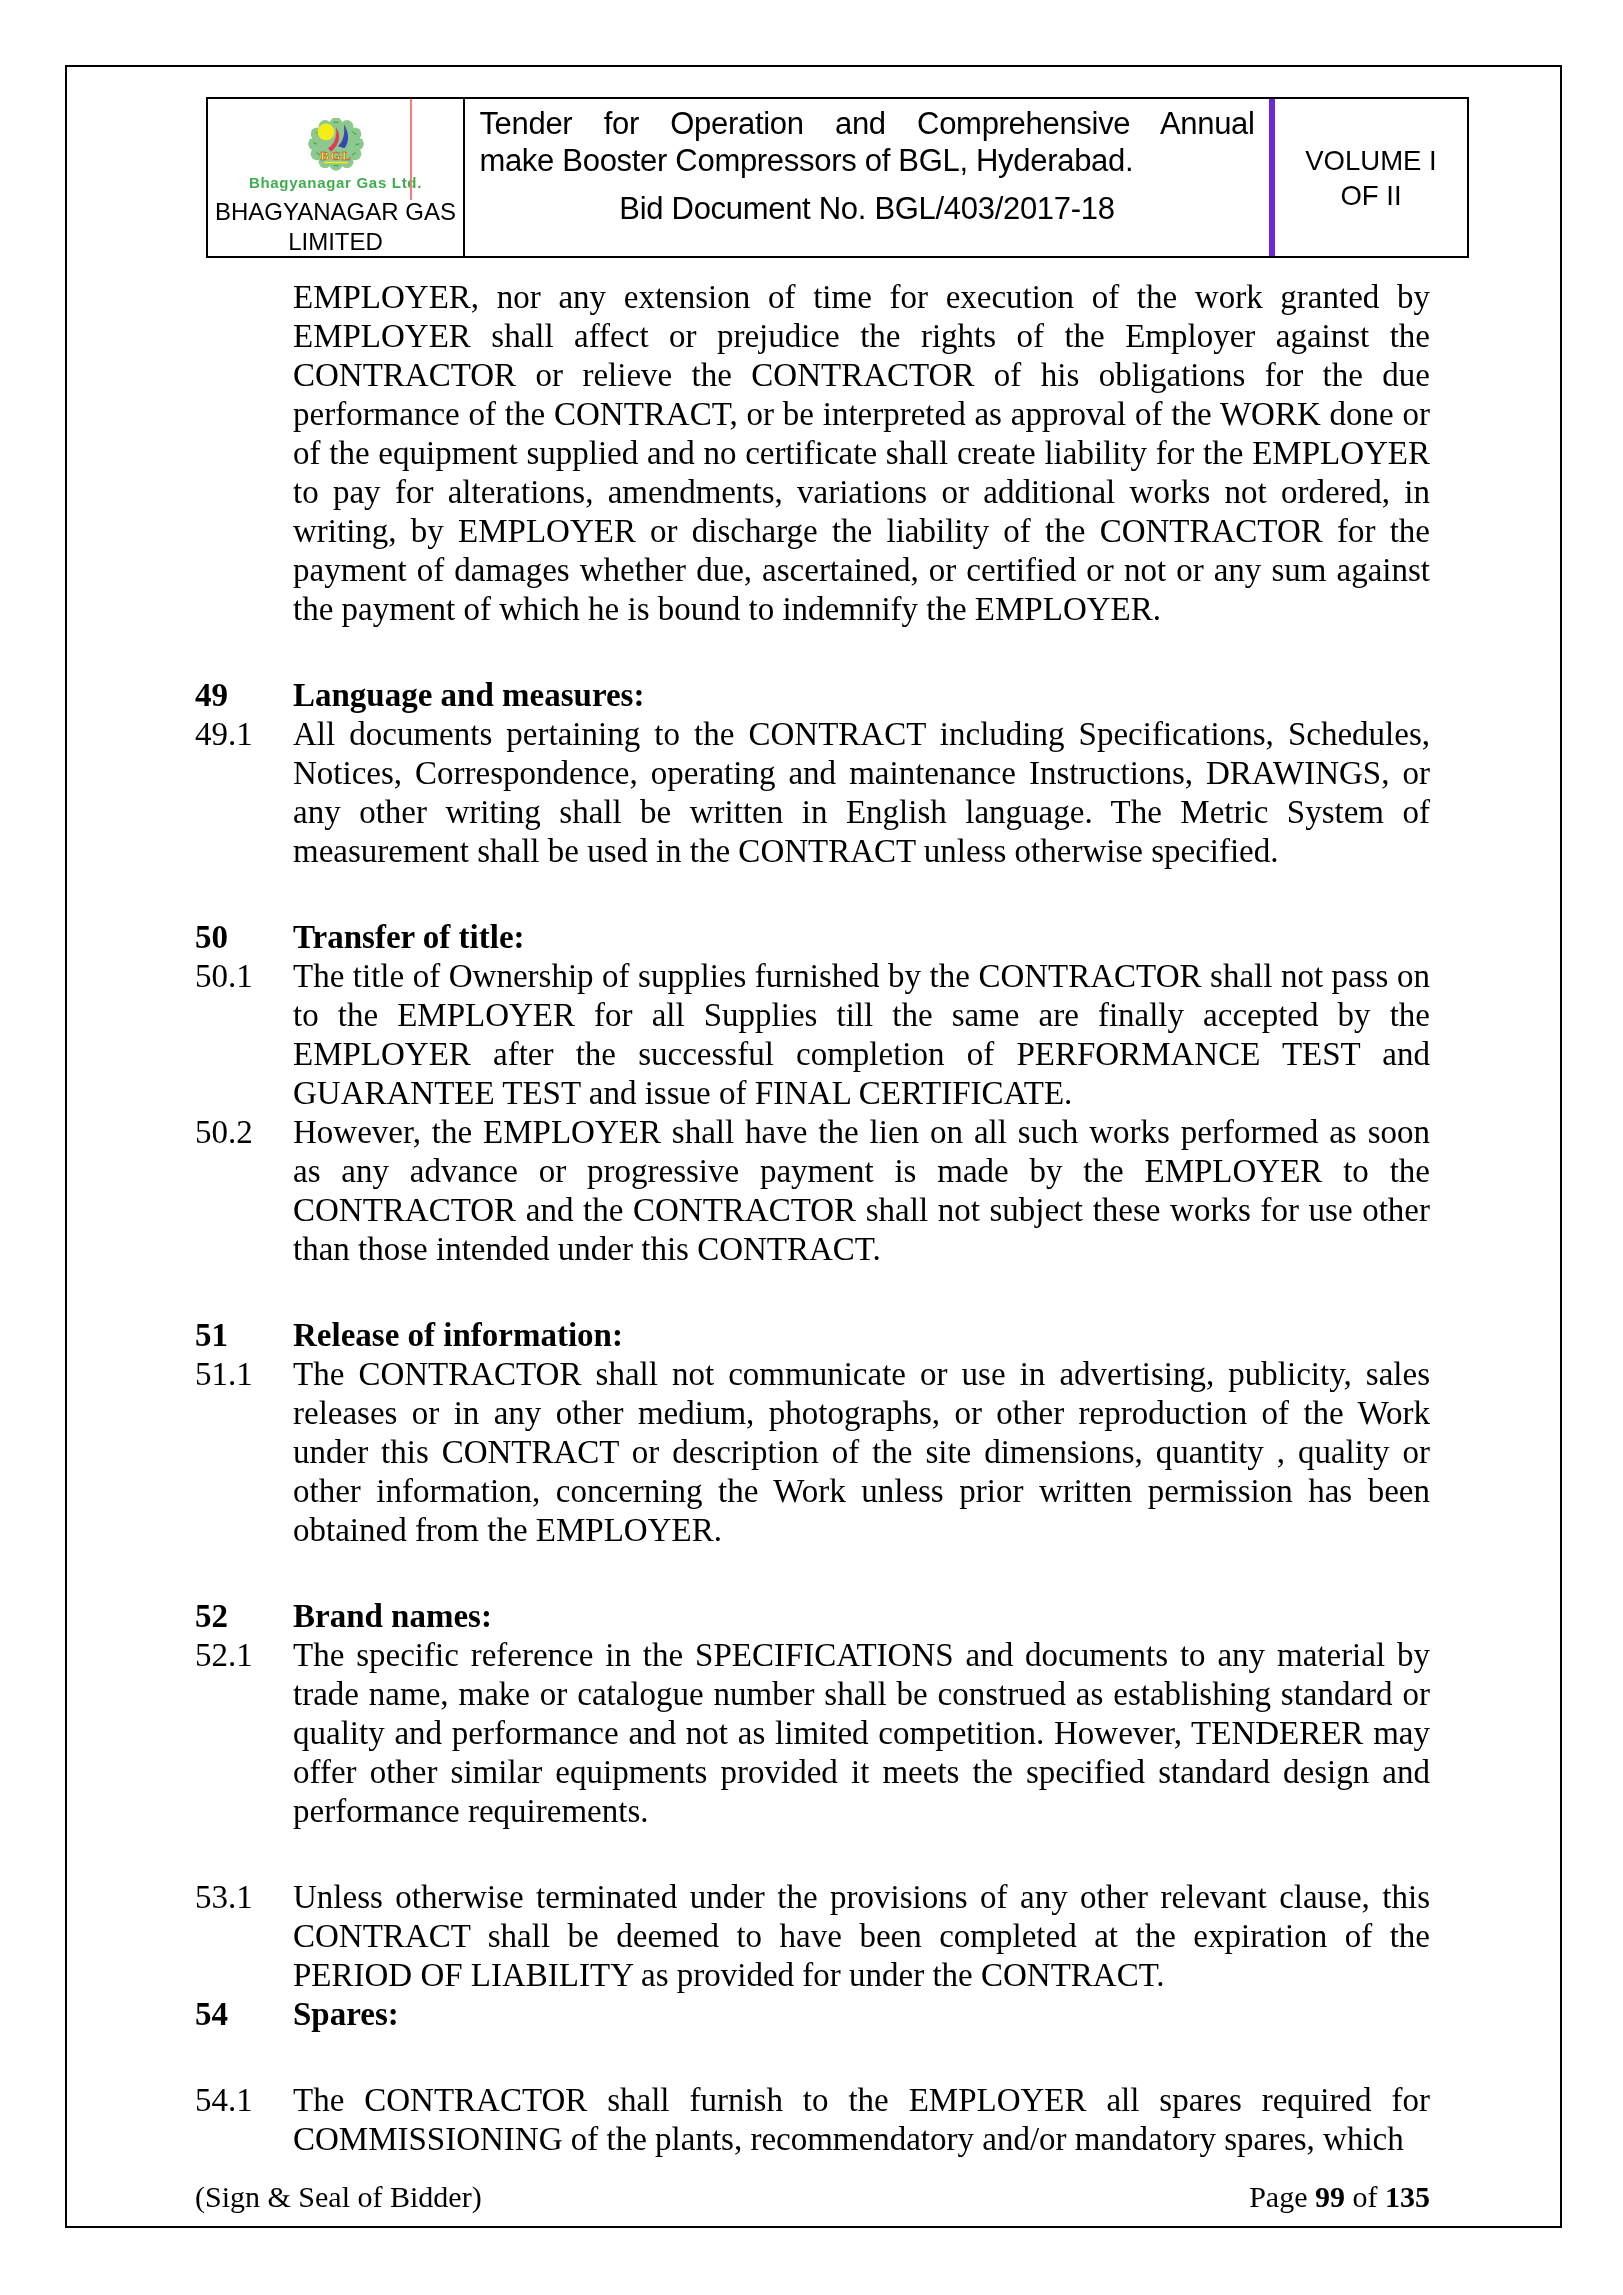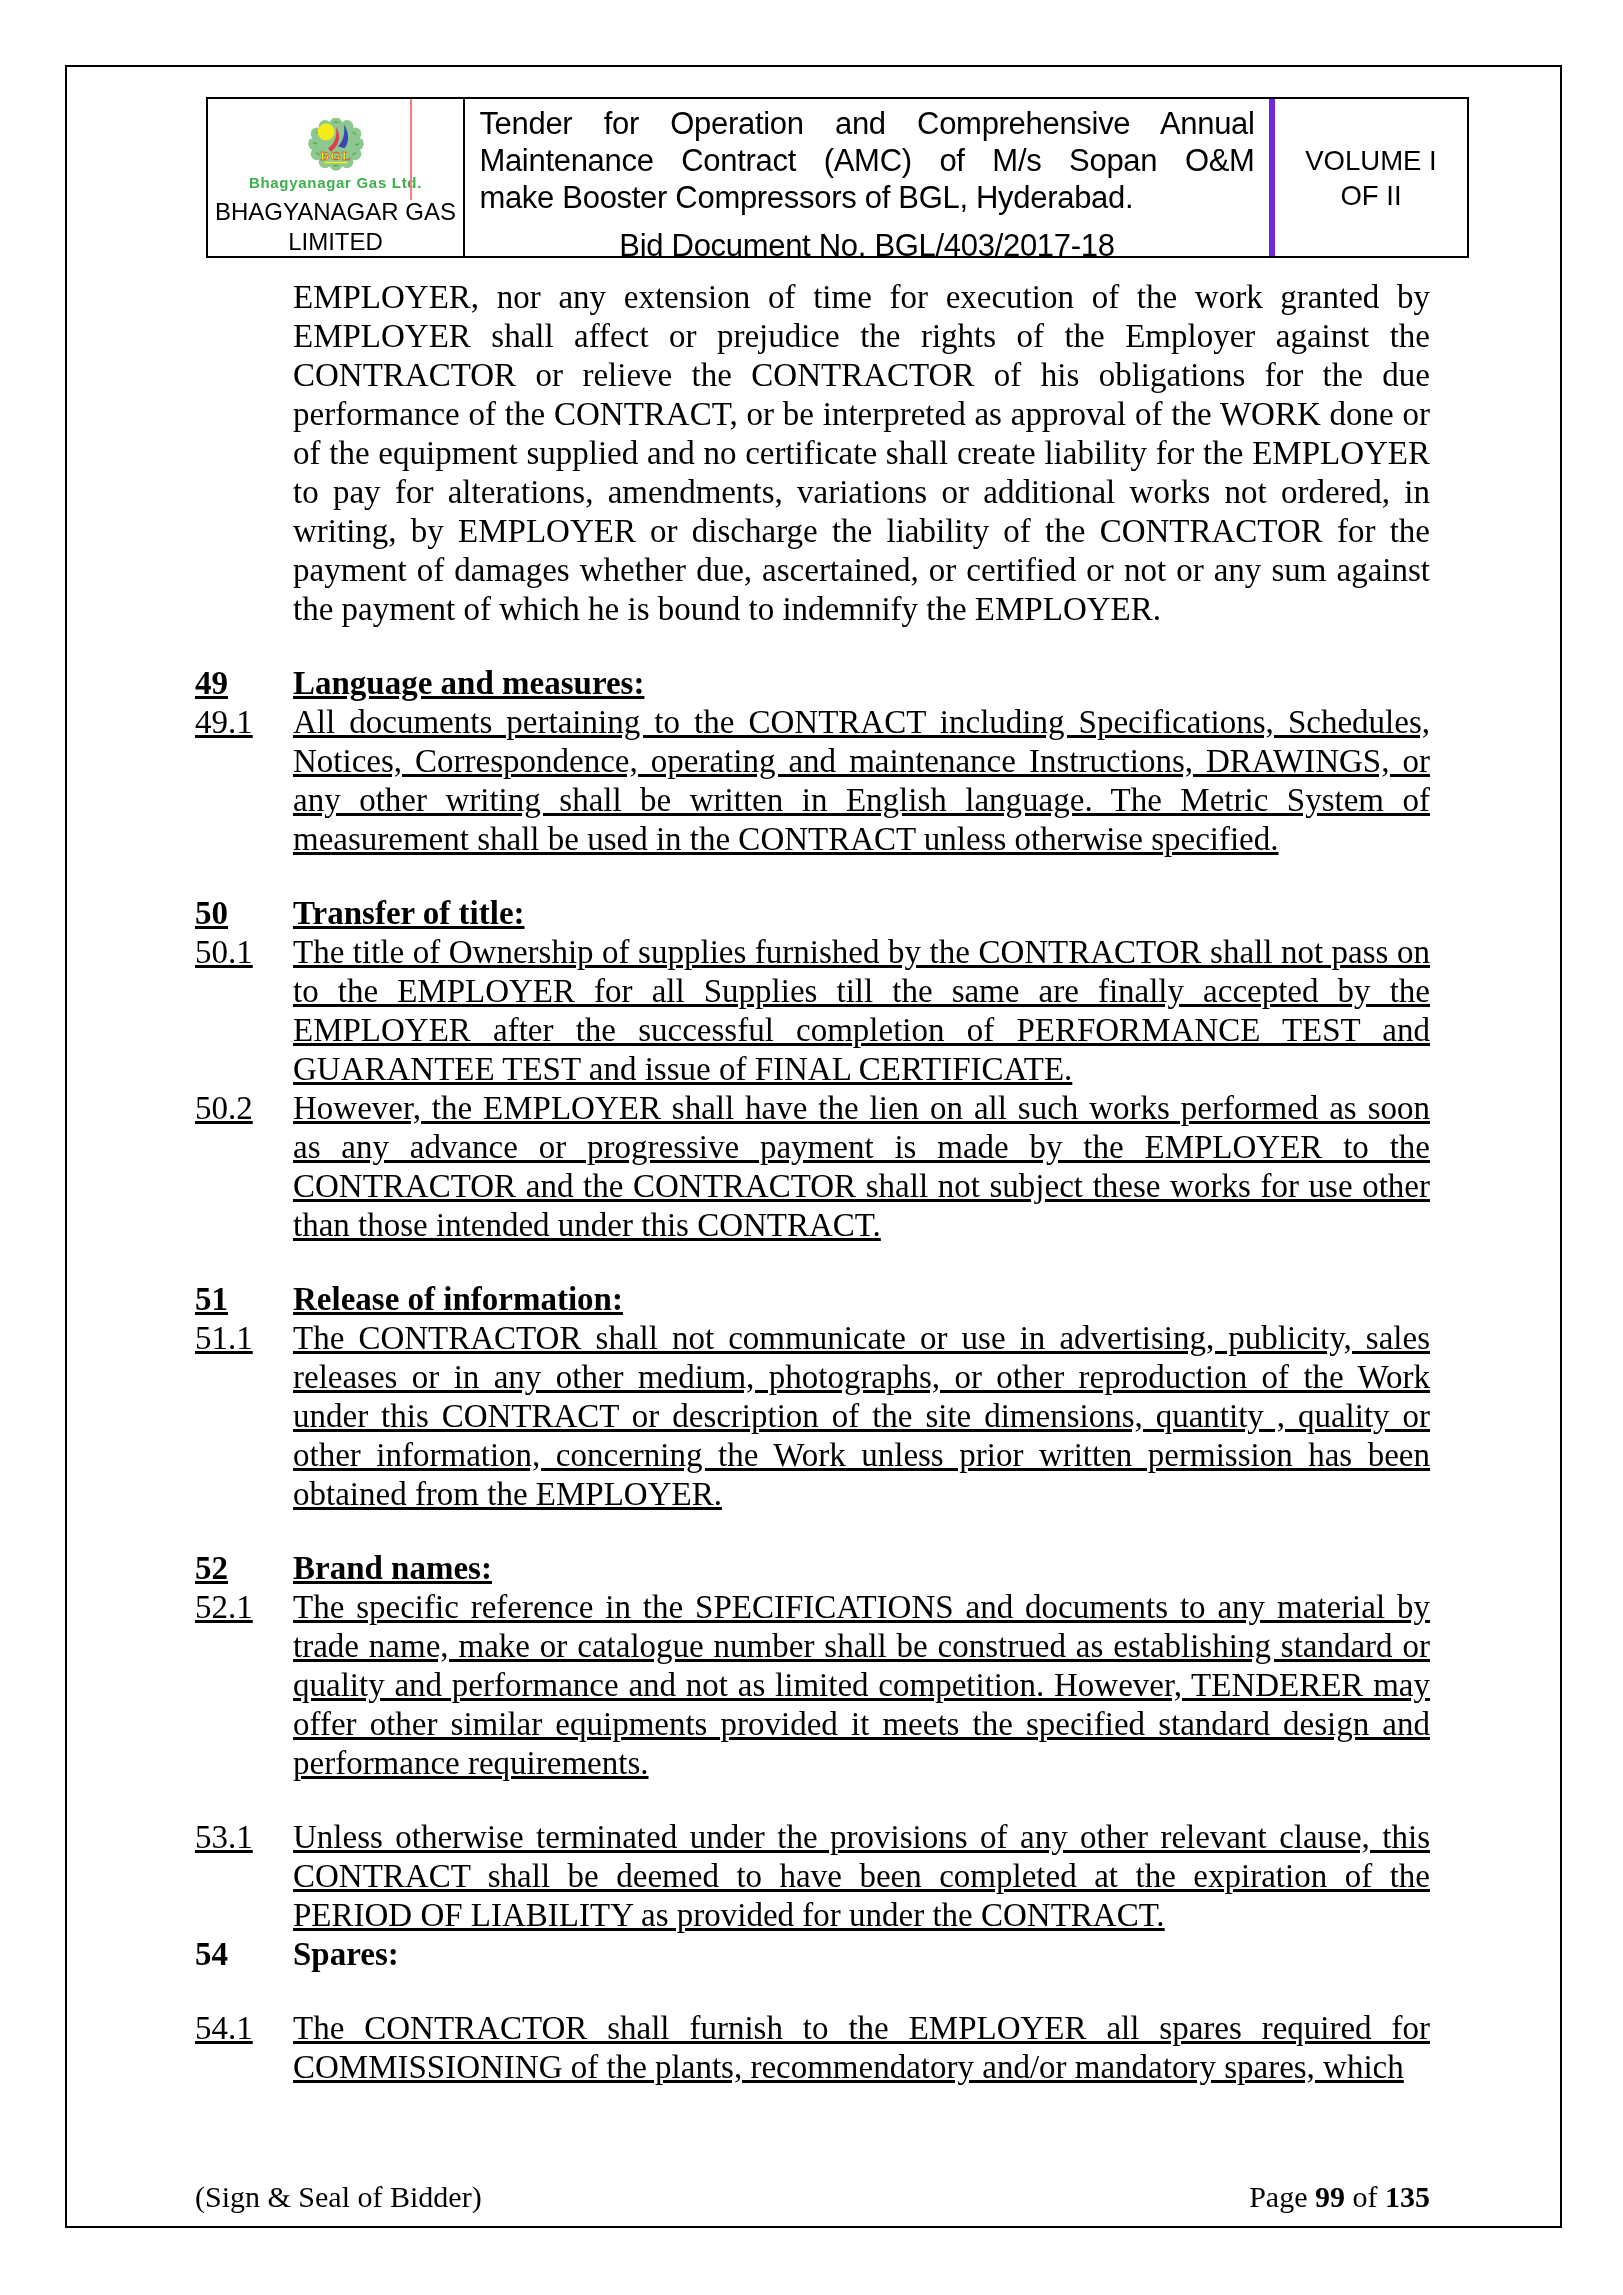--- a/index.html
+++ b/index.html
@@ -72,21 +72,21 @@
   .intro{
     margin-left:98px;width:1137px;
     text-align:justify;
   }
   .row{display:flex;align-items:flex-start;}
   .num{width:98px;flex:none;}
   .txt{flex:1;}
   .just{text-align:justify;}
   .heading{font-weight:bold;}
   .num-bold{font-weight:bold;}
-  .gap{margin-top:35px;text-decoration:underline;}
+  .gap{margin-top:47px;}
   .no-gap{margin-top:0;}
   
   .footer{
     position:absolute;left:128px;bottom:11.8px;
     width:1235px;
     display:flex;justify-content:space-between;
     font-size:30px;line-height:35px;
   }
   .pg-b{font-weight:bold;}
 </style>
@@ -134,21 +134,20 @@
         </svg>
         <div class="logo-caption">Bhagyanagar Gas Ltd.</div>
         <div class="company">
           <div>BHAGYANAGAR GAS</div>
           <div>LIMITED</div>
         </div>
       </div>
 
       <div class="hdr-cell cell-title">
         <div class="t-just">Tender for Operation and Comprehensive Annual</div>
-        <div class="t-just">Maintenance Contract (AMC) of M/s Sopan O&amp;M</div>
         <div class="t-left">make Booster Compressors of BGL, Hyderabad.</div>
         <div class="t-center">Bid Document No. BGL/403/2017-18</div>
       </div>
 
       <div class="hdr-cell cell-volume">
         <div>VOLUME I</div>
         <div>OF II</div>
       </div>
     </div>
 

